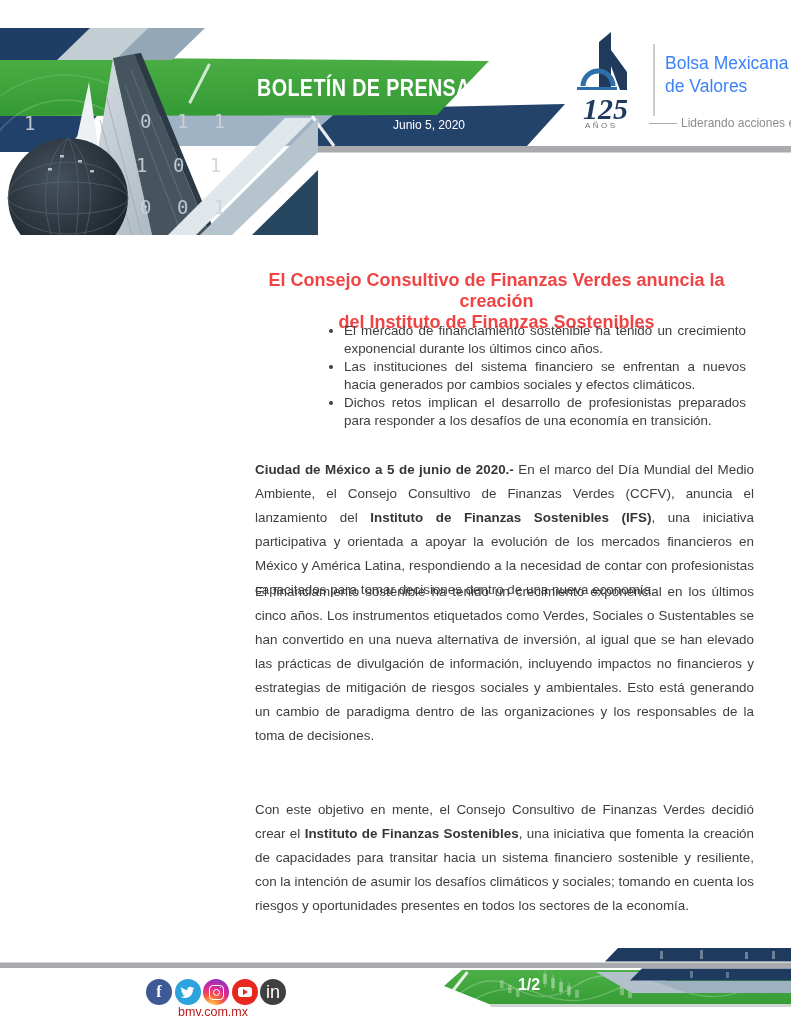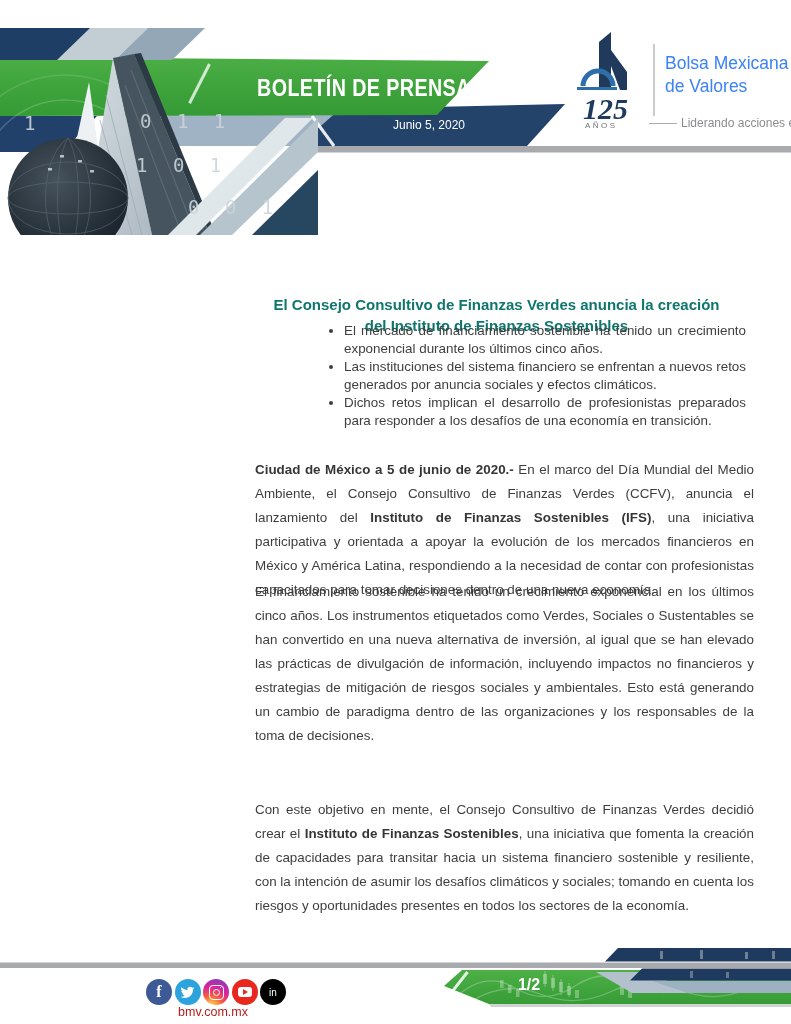--- a/index.html
+++ b/index.html
@@ -21,22 +21,22 @@
 
   
   .logo{position:absolute;left:565px;top:28px;width:226px;height:112px;}
   .logo-divider{position:absolute;left:88px;top:16px;width:2px;height:72px;background:#c9cbcd;}
   .logo-org{position:absolute;left:100px;top:24px;font-size:17.5px;line-height:23px;color:#3b82f6;}
   .logo-tagline-row{position:absolute;left:84px;top:88px;width:142px;display:flex;align-items:center;}
   .logo-tagline-line{flex:0 0 28px;height:1px;background:#aaacae;margin-right:4px;}
   .logo-tagline{font-size:12px;color:#8a8c8f;white-space:nowrap;}
 
   
-  .doc-title{position:absolute;left:247px;top:284px;width:499px;text-align:center;
-    font-weight:bold;font-size:15px;line-height:21px;color:#0f766e;}
+  .doc-title{position:absolute;left:247px;top:258px;width:499px;text-align:center;
+    font-weight:bold;font-size:18px;line-height:21px;color:#ef4444;}
   .bullets{position:absolute;left:247px;top:322px;width:499px;margin:0;
     padding:0 0 0 89px;box-sizing:border-box;font-size:13.4px;line-height:17.6px;text-align:justify;}
   .bullets li{margin:0 0 1px 8px;}
   .para{position:absolute;left:247px;width:499px;margin:8px;font-size:13.4px;line-height:24px;
     text-align:justify;color:#3e3e3e;}
   .para b{color:#363636;}
   #p1{top:450px;} #p2{top:572px;} #p3{top:790px;}
 
   
   .ftr-svg{position:absolute;left:0;top:940px;}
@@ -49,21 +49,21 @@
     align-items:center;justify-content:center;color:#fff;}
   .sicon.fb{background:#3d5a96;font-weight:bold;font-size:16px;font-family:"Liberation Serif",serif;}
   .sicon.tw{background:#2ca3dc;}
   .sicon.ig{background:radial-gradient(circle at 30% 110%,#fdd54f 8%,#f75b3f 36%,#d6249f 62%,#8a3ab9 88%);}
   .ig-cam{width:13px;height:13px;border:1.7px solid #fff;border-radius:4px;position:relative;}
   .ig-lens{position:absolute;left:3px;top:3px;width:5px;height:5px;border:1.5px solid #fff;border-radius:50%;}
   .ig-dot{position:absolute;right:1.2px;top:1.2px;width:1.8px;height:1.8px;background:#fff;border-radius:50%;}
   .sicon.yt{background:#e8281e;}
   .yt-box{width:14px;height:10px;background:#fff;border-radius:3px;display:flex;align-items:center;justify-content:center;}
   .yt-tri{width:0;height:0;border-left:5px solid #e8281e;border-top:3.2px solid transparent;border-bottom:3.2px solid transparent;margin-left:1px;}
-  .sicon.li{background:#000000;font-weight:normal;font-size:10px;letter-spacing:0;}
+  .sicon.li{background:#404040;font-weight:normal;font-size:18px;letter-spacing:0;}
   .website{position:absolute;left:143px;top:1005px;width:140px;text-align:center;
     font-size:12.5px;color:#b91c1c;}
 </style>
 </head>
 <body>
 
 <div class="page">
 
   <svg class="hdr-svg" width="791" height="235" viewBox="0 0 791 235">
     <defs>
@@ -126,21 +126,21 @@
     </g>
 
     <polygon points="168,235 285,118 313,118 196,235" fill="#e0e7eb"></polygon>
     <polygon points="200,235 318,118 318,152 232,235" fill="#b6c4ce"></polygon>
     <polygon points="252,235 318,170 318,235" fill="#27465f"></polygon>
   </svg>
 
   <span class="digit" style="left:24px;top:112px;">1</span>
   <span class="digit" style="left:140px;top:110px;">0 1 1</span>
   <span class="digit" style="left:136px;top:154px;">1 0 1</span>
-  <span class="digit" style="left:140px;top:196px;margin-left:48px;">0 0 1</span>
+  <span class="digit" style="left:140px;top:196px;">0 0 1</span>
 
   <div class="banner-slash"></div>
   <div class="banner-title">BOLETÍN DE PRENSA</div>
   <div class="banner-date">Junio 5, 2020</div>
 
   <div class="logo">
     <svg class="abs" style="left:10px;top:0;" width="80" height="104" viewBox="0 0 80 104">
       <polygon points="24,62 24,14 36,4 36,62" fill="#203a5c"></polygon>
       <polygon points="36,22 52,44 52,62 45,62 36,38" fill="#203a5c"></polygon>
       <path d="M8,58 A15,15 0 0 1 38,58" fill="none" stroke="#2e6fa9" stroke-width="5"></path>
@@ -159,21 +159,21 @@
     </div>
   </div>
 
   <h1 class="doc-title">
     <span>El Consejo Consultivo de Finanzas Verdes anuncia la creación</span><br>
     <span>del Instituto de Finanzas Sostenibles</span>
   </h1>
 
   <ul class="bullets">
       <li>El mercado de financiamiento sostenible ha tenido un crecimiento exponencial durante los últimos cinco años.</li>
-      <li>Las instituciones del sistema financiero se enfrentan a nuevos retos generados por anuncia sociales y efectos climáticos.</li>
+      <li>Las instituciones del sistema financiero se enfrentan a nuevos hacia generados por cambios sociales y efectos climáticos.</li>
       <li>Dichos retos implican el desarrollo de profesionistas preparados para responder a los desafíos de una economía en transición.</li>
     </ul>
 
   <p id="p1" class="para"><b>Ciudad de México a 5 de junio de 2020.- </b><span>En el marco del Día Mundial del Medio Ambiente, el Consejo Consultivo de Finanzas Verdes (CCFV), anuncia el lanzamiento del </span><b>Instituto de Finanzas Sostenibles (IFS)</b><span>, una iniciativa participativa y orientada a apoyar la evolución de los mercados financieros en México y América Latina, respondiendo a la necesidad de contar con profesionistas capacitados para tomar decisiones dentro de una nueva economía.</span></p>
   <p id="p2" class="para"><span>El financiamiento sostenible ha tenido un crecimiento exponencial en los últimos cinco años. Los instrumentos etiquetados como Verdes, Sociales o Sustentables se han convertido en una nueva alternativa de inversión, al igual que se han elevado las prácticas de divulgación de información, incluyendo impactos no financieros y estrategias de mitigación de riesgos sociales y ambientales. Esto está generando un cambio de paradigma dentro de las organizaciones y los responsables de la toma de decisiones.</span></p>
   <p id="p3" class="para"><span>Con este objetivo en mente, el Consejo Consultivo de Finanzas Verdes decidió crear el </span><b>Instituto de Finanzas Sostenibles</b><span>, una iniciativa que fomenta la creación de capacidades para transitar hacia un sistema financiero sostenible y resiliente, con la intención de asumir los desafíos climáticos y sociales; tomando en cuenta los riesgos y oportunidades presentes en todos los sectores de la economía.</span></p>
 
   <svg class="ftr-svg" width="791" height="84" viewBox="0 0 791 84">
     <defs>
       <linearGradient id="gGreen2" x1="0" y1="0" x2="0" y2="1">

